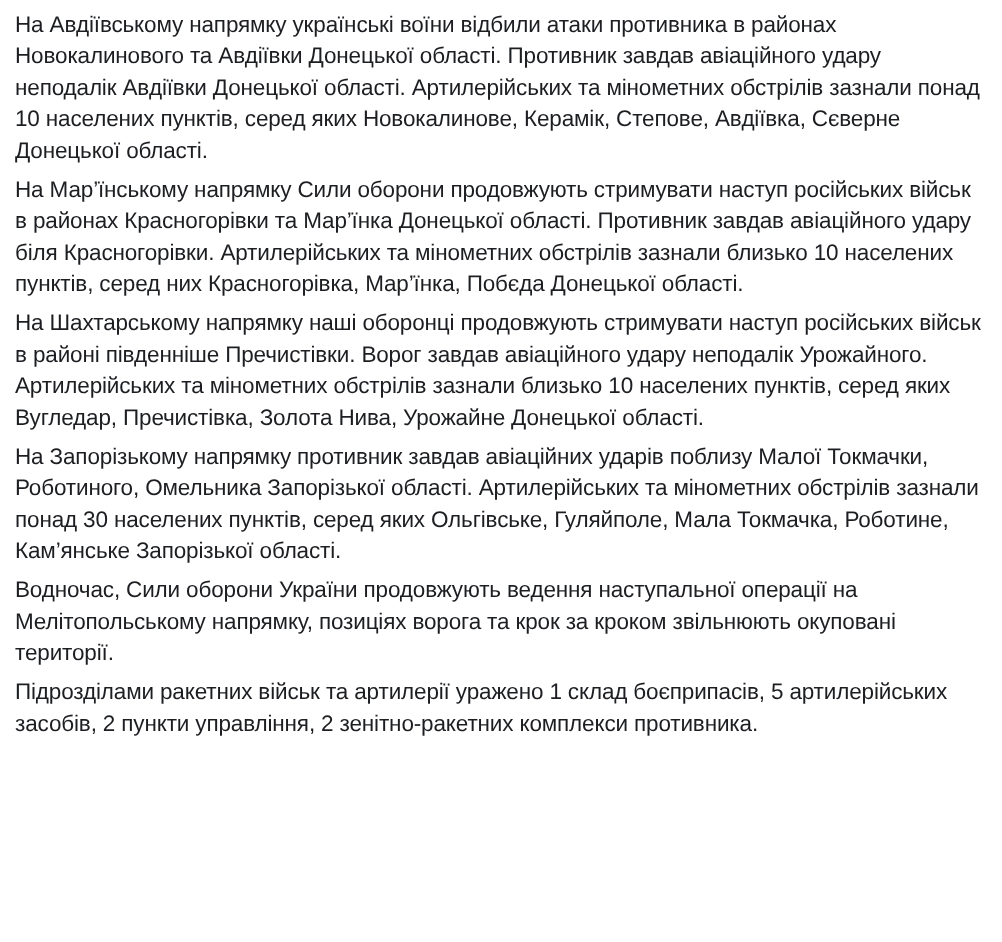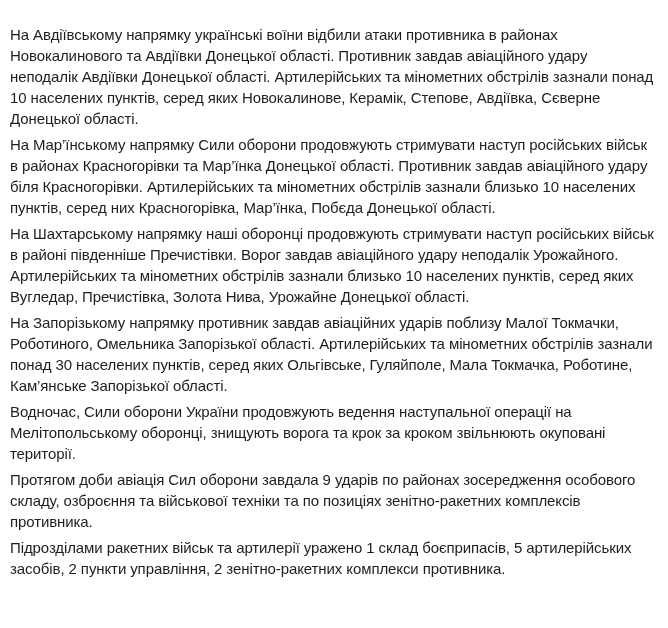--- a/index.html
+++ b/index.html
@@ -9,37 +9,36 @@
   body {
     width: 668px;
     height: 628px;
     background: #ffffff;
     overflow: hidden;
   }
   .report {
     box-sizing: border-box;
     width: 668px;
     height: 628px;
-    padding: 24px 10px 6px 10px;
+    padding: 6px 10px 6px 10px;
     font-family: "Liberation Sans", sans-serif;
     font-size: 15px;
     line-height: 21px;
     color: #1c1e21;
     letter-spacing: -0.1px;
     text-align: left;
   }
   .report p {
     margin: 0 0 5px 0;
     padding: 0;
   }
 </style>
 </head>
 <body>
 
 <div class="report">
   <p>На Авдіївському напрямку українські воїни відбили атаки противника в районах Новокалинового та Авдіївки Донецької області. Противник завдав авіаційного удару неподалік Авдіївки Донецької області. Артилерійських та мінометних обстрілів зазнали понад 10 населених пунктів, серед яких Новокалинове, Керамік, Степове, Авдіївка, Сєверне Донецької області.</p>
   <p>На Мар’їнському напрямку Сили оборони продовжують стримувати наступ російських військ в районах Красногорівки та Мар’їнка Донецької області. Противник завдав авіаційного удару біля Красногорівки. Артилерійських та мінометних обстрілів зазнали близько 10 населених пунктів, серед них Красногорівка, Мар’їнка, Побєда Донецької області.</p>
   <p>На Шахтарському напрямку наші оборонці продовжують стримувати наступ російських військ в районі південніше Пречистівки. Ворог завдав авіаційного удару неподалік Урожайного. Артилерійських та мінометних обстрілів зазнали близько 10 населених пунктів, серед яких Вугледар, Пречистівка, Золота Нива, Урожайне Донецької області.</p>
   <p>На Запорізькому напрямку противник завдав авіаційних ударів поблизу Малої Токмачки, Роботиного, Омельника Запорізької області. Артилерійських та мінометних обстрілів зазнали понад 30 населених пунктів, серед яких Ольгівське, Гуляйполе, Мала Токмачка, Роботине, Кам’янське Запорізької області.</p>
-  <p>Водночас, Сили оборони України продовжують ведення наступальної операції на Мелітопольському оборонці, знищують ворога та крок за кроком звільнюють окуповані території.</p>
-  <p>Протягом доби авіація Сил оборони завдала 9 ударів по районах зосередження особового складу, озброєння та військової техніки та по позиціях зенітно-ракетних комплексів противника.</p>
+  <p>Водночас, Сили оборони України продовжують ведення наступальної операції на Мелітопольському напрямку, позиціях ворога та крок за кроком звільнюють окуповані території.</p>
   <p>Підрозділами ракетних військ та артилерії уражено 1 склад боєприпасів, 5 артилерійських засобів, 2 пункти управління, 2 зенітно-ракетних комплекси противника.</p>
 </div>
 
 </body></html>

